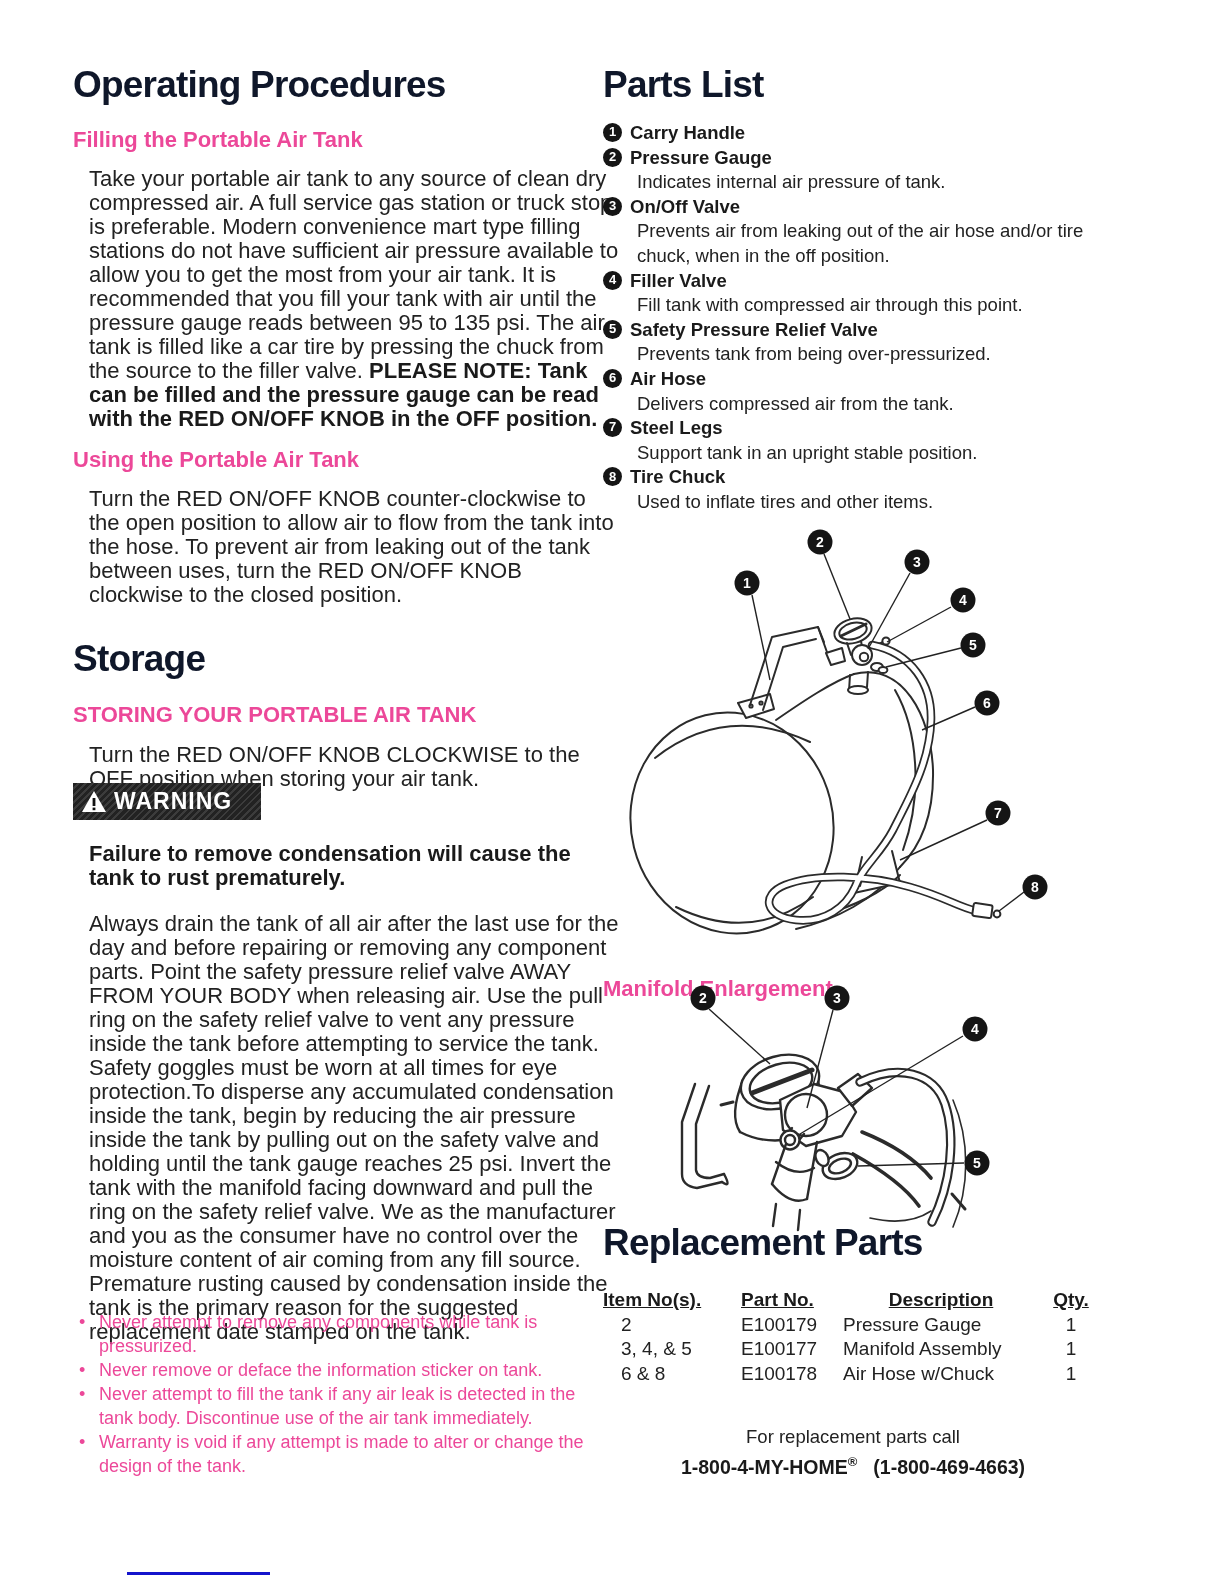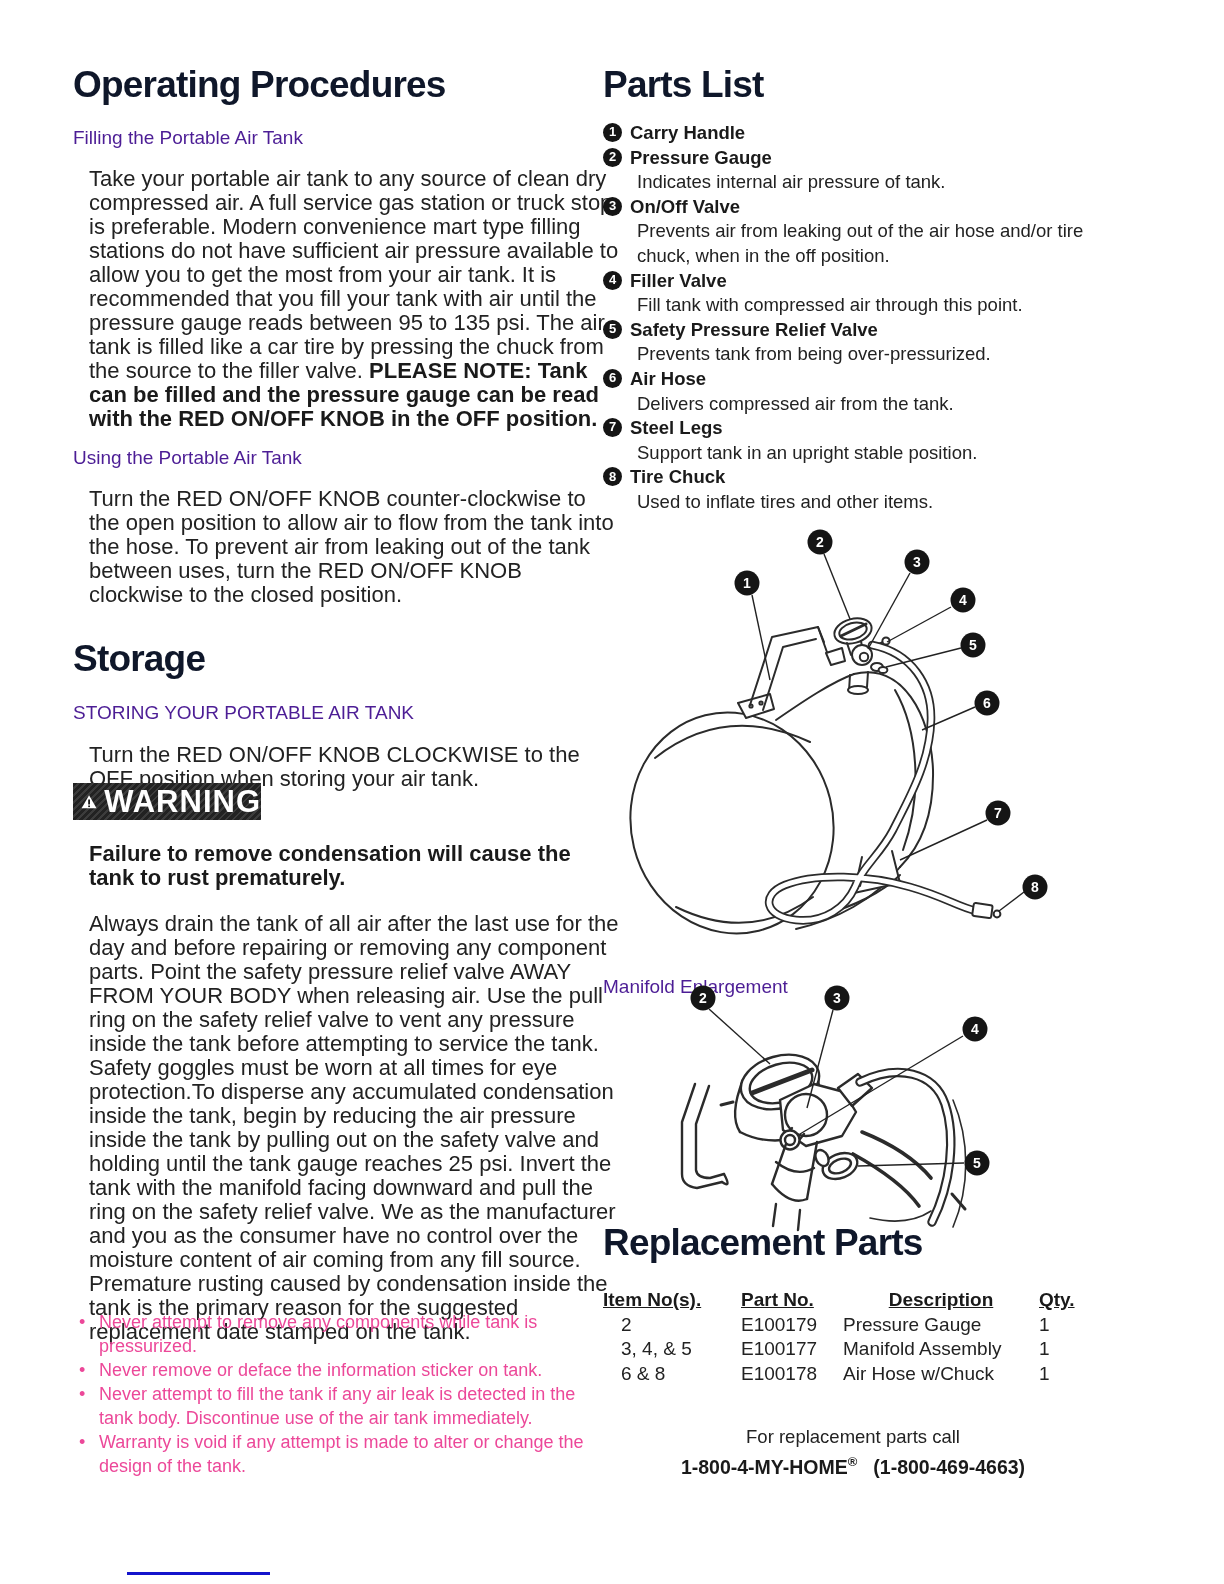--- a/index.html
+++ b/index.html
@@ -1,45 +1,45 @@
 <!DOCTYPE html>
 <html><head>
 <meta charset="utf-8">
 <style>
   html,body{margin:0;padding:0;background:#ffffff;}
   .page{position:relative;width:1224px;height:1584px;background:#ffffff;
         font-family:"Liberation Sans",sans-serif;color:#1d1d1d;overflow:hidden;}
   .abs{position:absolute;}
   h1{margin:0;font-size:37px;font-weight:700;letter-spacing:-0.8px;color:#0f172a;}
-  h3{margin:0;font-size:19px;font-weight:400;color:#4c1d95;}
+  h3{margin:0;font-size:22px;font-weight:700;color:#ec4899;}
   p{margin:16px;font-size:22px;line-height:24px;color:#222;}
   .b{font-weight:700;color:#1a1a1a;}
   
   .colL{left:73px;width:532px;}
   
   .warnbox{left:73px;top:783px;width:188px;height:37px;
     background:repeating-linear-gradient(135deg,#222 0 3px,#3c3c3c 3px 5px);
     display:flex;align-items:center;padding-left:8px;box-sizing:border-box;}
-  .warnbox .wlabel{color:#fff;font-size:31px;font-weight:700;letter-spacing:1px;margin-left:7px;}
+  .warnbox .wlabel{color:#fff;font-size:23px;font-weight:700;letter-spacing:1px;margin-left:7px;}
   
   ul.bul{margin:0;padding:0;list-style:none;font-size:18px;line-height:24px;color:#ec4899;}
   ul.bul li{position:relative;padding-left:26px;}
   ul.bul li::before{content:"\2022";position:absolute;left:6px;top:0;}
   
   .pl-item{font-size:18.5px;line-height:24.6px;}
   .pl-name{font-weight:700;display:flex;align-items:flex-start;color:#1a1a1a;}
   .badge{display:inline-flex;justify-content:center;align-items:center;flex:0 0 auto;
     width:19px;height:19px;border-radius:50%;background:#151515;color:#fff;
     font-size:13px;font-weight:700;margin:2px 8px 0 0;}
   .pl-desc{padding-left:34px;color:#222;font-weight:400;}
   
   .rtable{display:grid;grid-template-columns:138px 102px 196px 64px;
     font-size:19px;line-height:24.6px;color:#222;}
   .rtable .hd{font-weight:700;text-decoration:underline;color:#1a1a1a;}
-  .rtable .c4{}
+  .rtable .c4{text-align:center;}
   .rtable .c3h{text-align:center;}
   .rtable .v1{padding-left:18px;}
   .footer-call{text-align:center;font-size:18.5px;line-height:25px;color:#222;}
   .footer-call .phone{font-weight:700;font-size:19.5px;color:#1a1a1a;}
   .footer-call sup{font-size:13px;}
   .footer-call .ph2{margin-left:16px;}
   .blue-line{left:127px;top:1572px;width:143px;height:3px;background:#1414cc;}
   svg text.bnum{font-family:"Liberation Sans",sans-serif;font-size:14px;font-weight:700;
     fill:#ffffff;text-anchor:middle;}
 </style>

